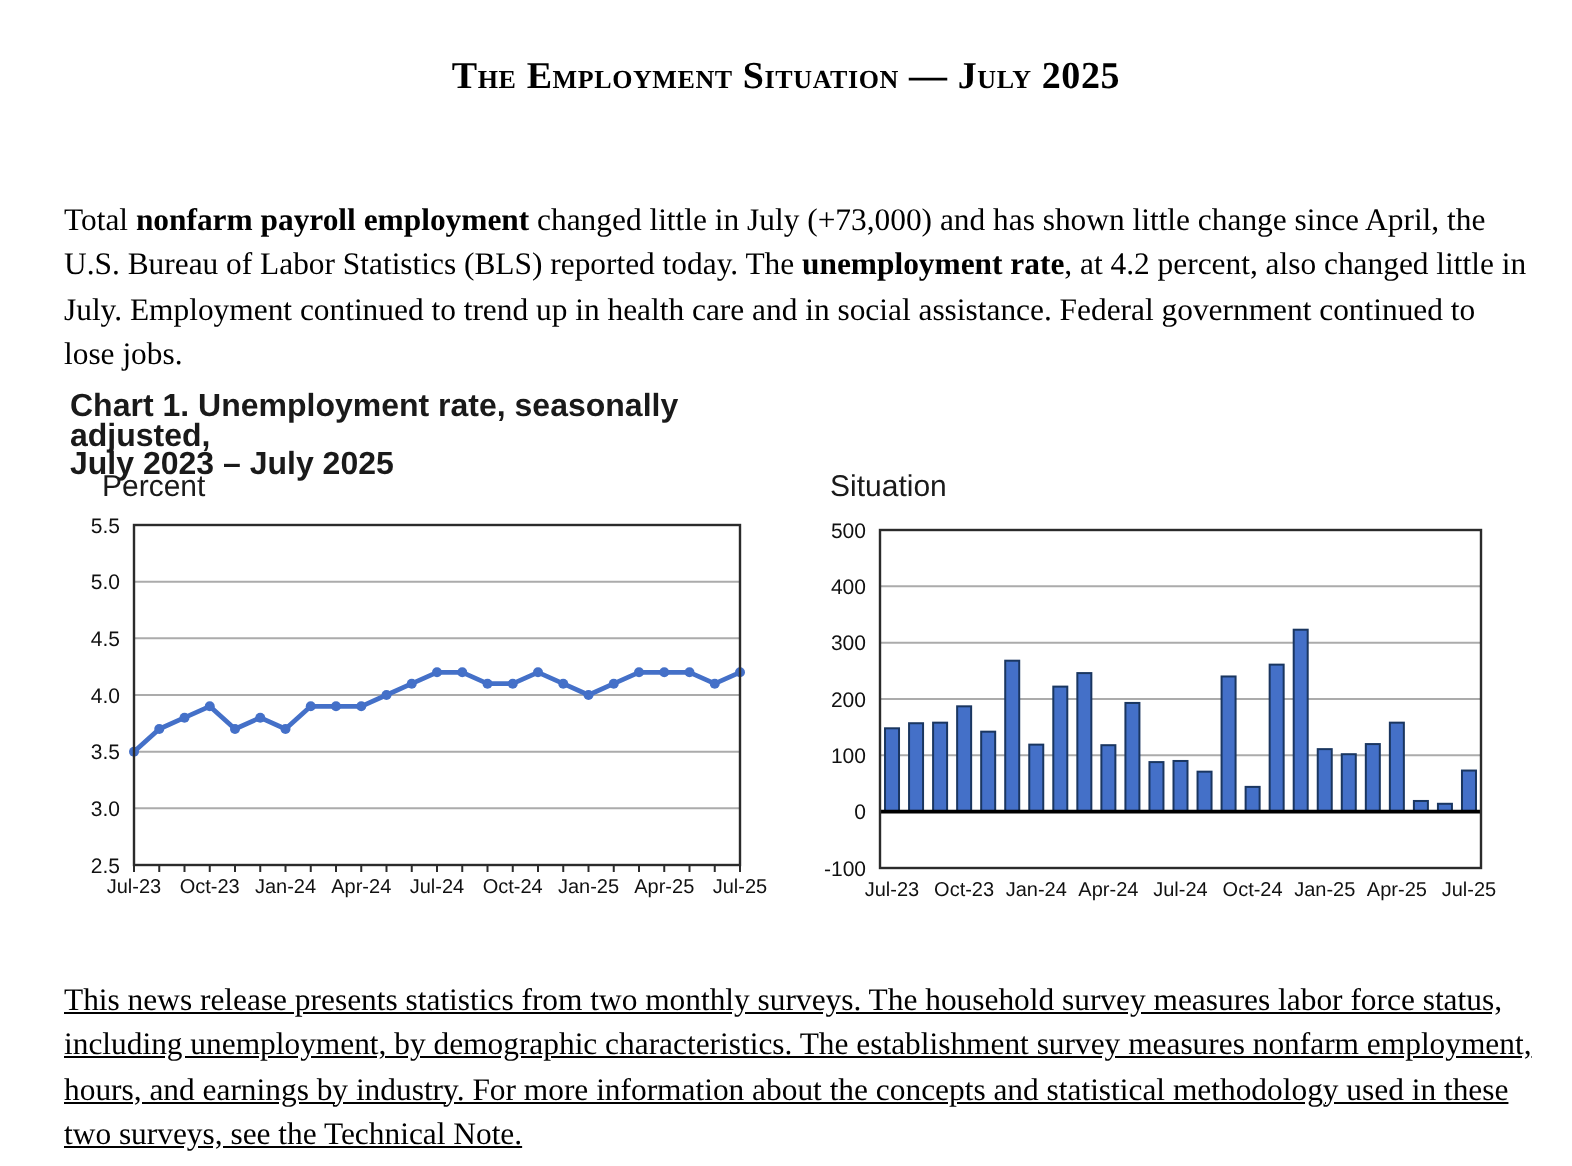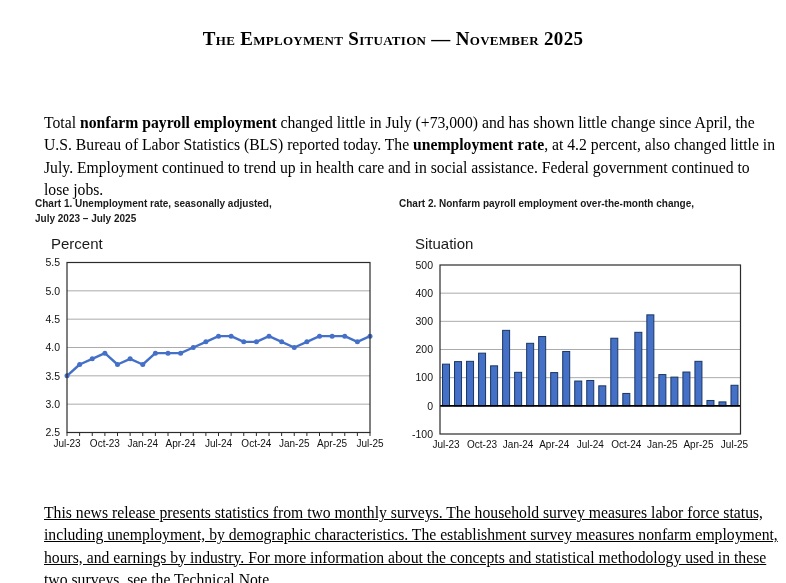--- a/index.html
+++ b/index.html
@@ -1,39 +1,39 @@
 <!DOCTYPE html>
 <html><head>
 <meta charset="utf-8">
 <style>
   html,body{margin:0;padding:0;background:#fff;}
   .page{position:relative;width:786px;height:583px;background:#ffffff;color:#000;
         font-family:"Liberation Serif",serif;overflow:hidden;}
   .title{position:absolute;top:28px;left:0;width:100%;text-align:center;
          font-size:19px;font-weight:bold;font-variant:small-caps;letter-spacing:.3px;margin:0;}
-  .para{position:absolute;font-size:15.7px;line-height:22.3px;margin:16px;text-align:left;}
+  .para{position:absolute;font-size:15.7px;line-height:22.3px;margin:4px;text-align:left;}
   .para-intro{top:96px;left:28px;width:733px;}
   .para-footer{top:486px;left:28px;width:740px;text-decoration:underline;}
   .para b{font-weight:bold;}
   .chart-block{position:absolute;top:197px;height:262px;}
   .chart-block-1{left:35px;width:358px;}
   .chart-block-2{left:399px;width:374px;}
   .chart-title{position:absolute;top:0;left:0;font-family:"Liberation Sans",sans-serif;
-               font-size:10px;font-weight:bold;line-height:14.5px;color:#1a1a1a;}
+               font-size:16px;font-weight:bold;line-height:14.5px;color:#1a1a1a;}
   .unit-label{position:absolute;top:38px;left:16px;font-family:"Liberation Sans",sans-serif;
               font-size:15px;color:#1a1a1a;}
   .chart-svg{position:absolute;top:55px;left:0;}
   svg text{font-family:"Liberation Sans",sans-serif;fill:#111;}
 </style>
 </head>
 <body>
 
 <div class="page">
 
-  <h1 class="title">The Employment Situation — November 2025</h1>
+  <h1 class="title">The Employment Situation — July 2025</h1>
 
   <p class="para para-intro"><span>Total </span><b>nonfarm payroll employment</b><span> changed little in July (+73,000) and has shown little change since April, the U.S. Bureau of Labor Statistics (BLS) reported today. The </span><b>unemployment rate</b><span>, at 4.2 percent, also changed little in July. Employment continued to trend up in health care and in social assistance. Federal government continued to lose jobs.</span></p>
 
   <div class="chart-block chart-block-1">
     <div class="chart-title">
       <span>Chart 1. Unemployment rate, seasonally adjusted,</span><br>
       <span>July 2023 – July 2025</span>
     </div>
     <div class="unit-label">Percent</div>
     <svg id="chart1-svg" class="chart-svg" width="358" height="206">
@@ -108,21 +108,21 @@
         <text x="183.5" y="194.5" text-anchor="middle" font-size="10">Jul-24</text>
         <text x="221.375" y="194.5" text-anchor="middle" font-size="10">Oct-24</text>
         <text x="259.25" y="194.5" text-anchor="middle" font-size="10">Jan-25</text>
         <text x="297.125" y="194.5" text-anchor="middle" font-size="10">Apr-25</text>
         <text x="335" y="194.5" text-anchor="middle" font-size="10">Jul-25</text>
       </svg>
   </div>
 
   <div class="chart-block chart-block-2">
     <div class="chart-title">
-      <span>Chart 2. Nonfarm payroll employment over-the-month change,</span><br>
+      <br>
     </div>
     <div class="unit-label">Situation</div>
     <svg id="chart2-svg" class="chart-svg" width="374" height="206">
         <text x="34" y="185.8" text-anchor="end" font-size="10.5">-100</text>
         <text x="34" y="157.63333333333335" text-anchor="end" font-size="10.5">0</text>
         <line x1="41" x2="341.5" y1="125.66666666666667" y2="125.66666666666667" stroke="#ABABAB" stroke-width="1"></line>
         <text x="34" y="129.46666666666667" text-anchor="end" font-size="10.5">100</text>
         <line x1="41" x2="341.5" y1="97.5" y2="97.5" stroke="#ABABAB" stroke-width="1"></line>
         <text x="34" y="101.3" text-anchor="end" font-size="10.5">200</text>
         <line x1="41" x2="341.5" y1="69.33333333333334" y2="69.33333333333334" stroke="#ABABAB" stroke-width="1"></line>

